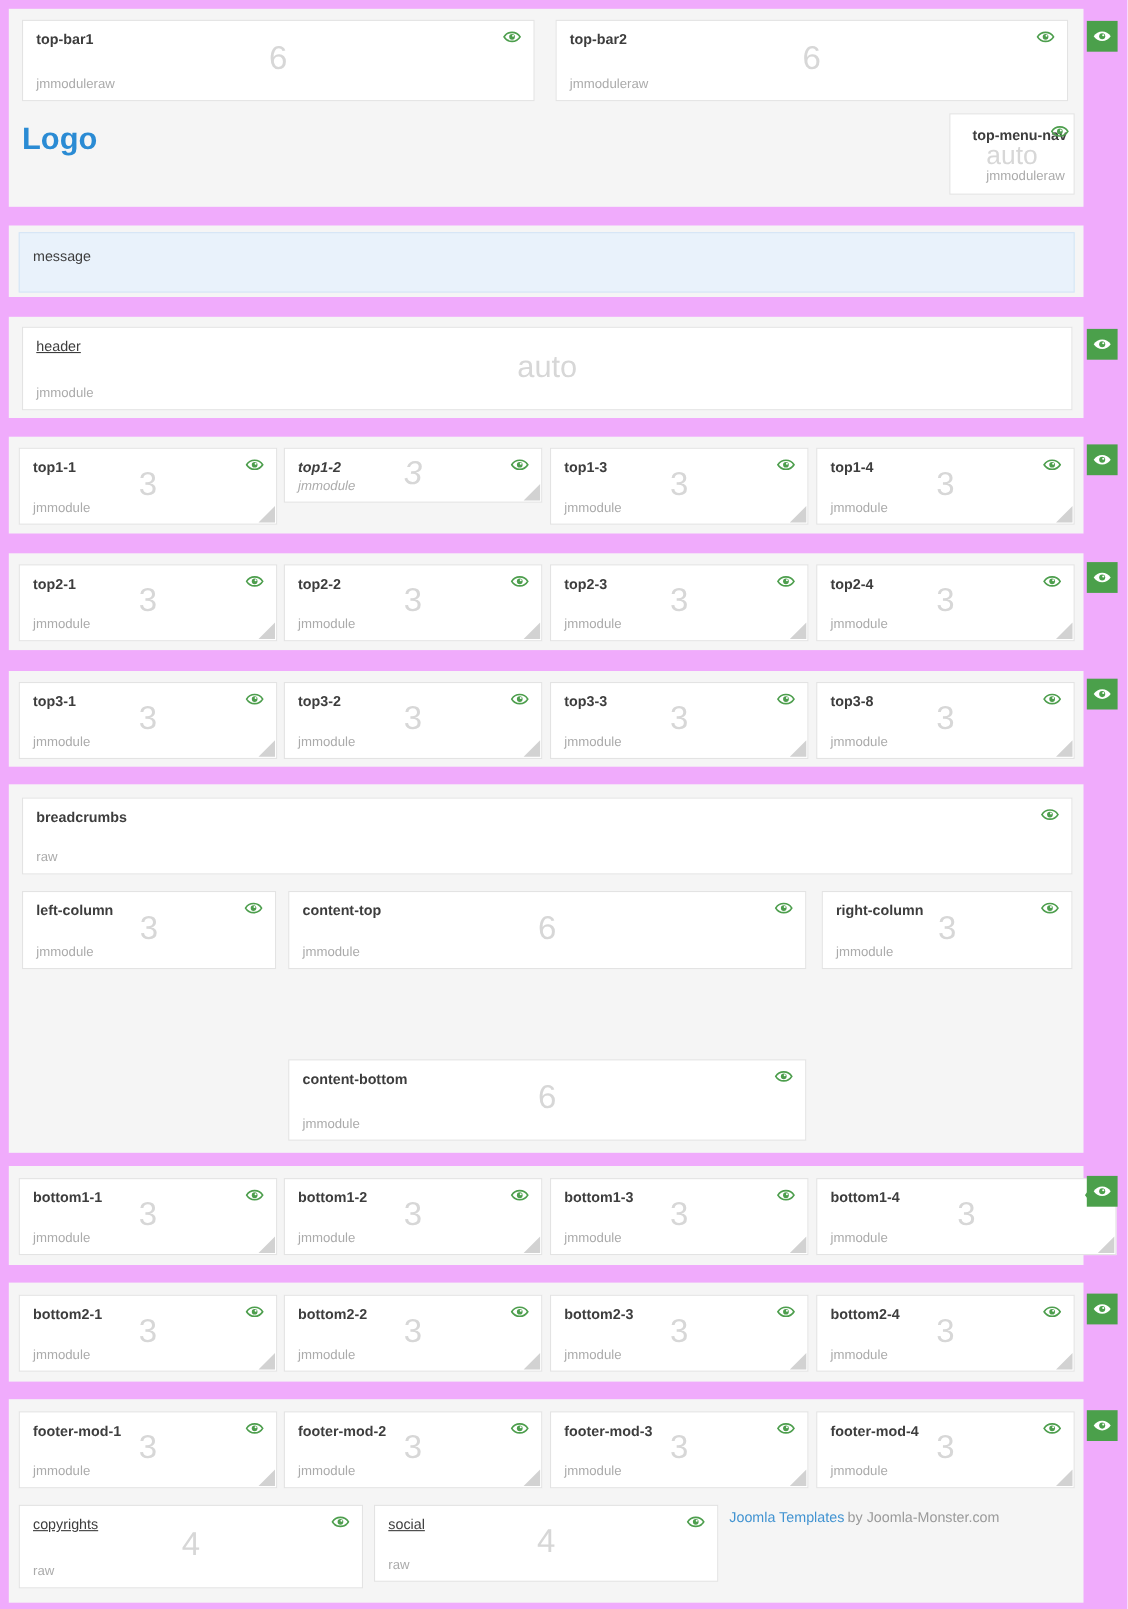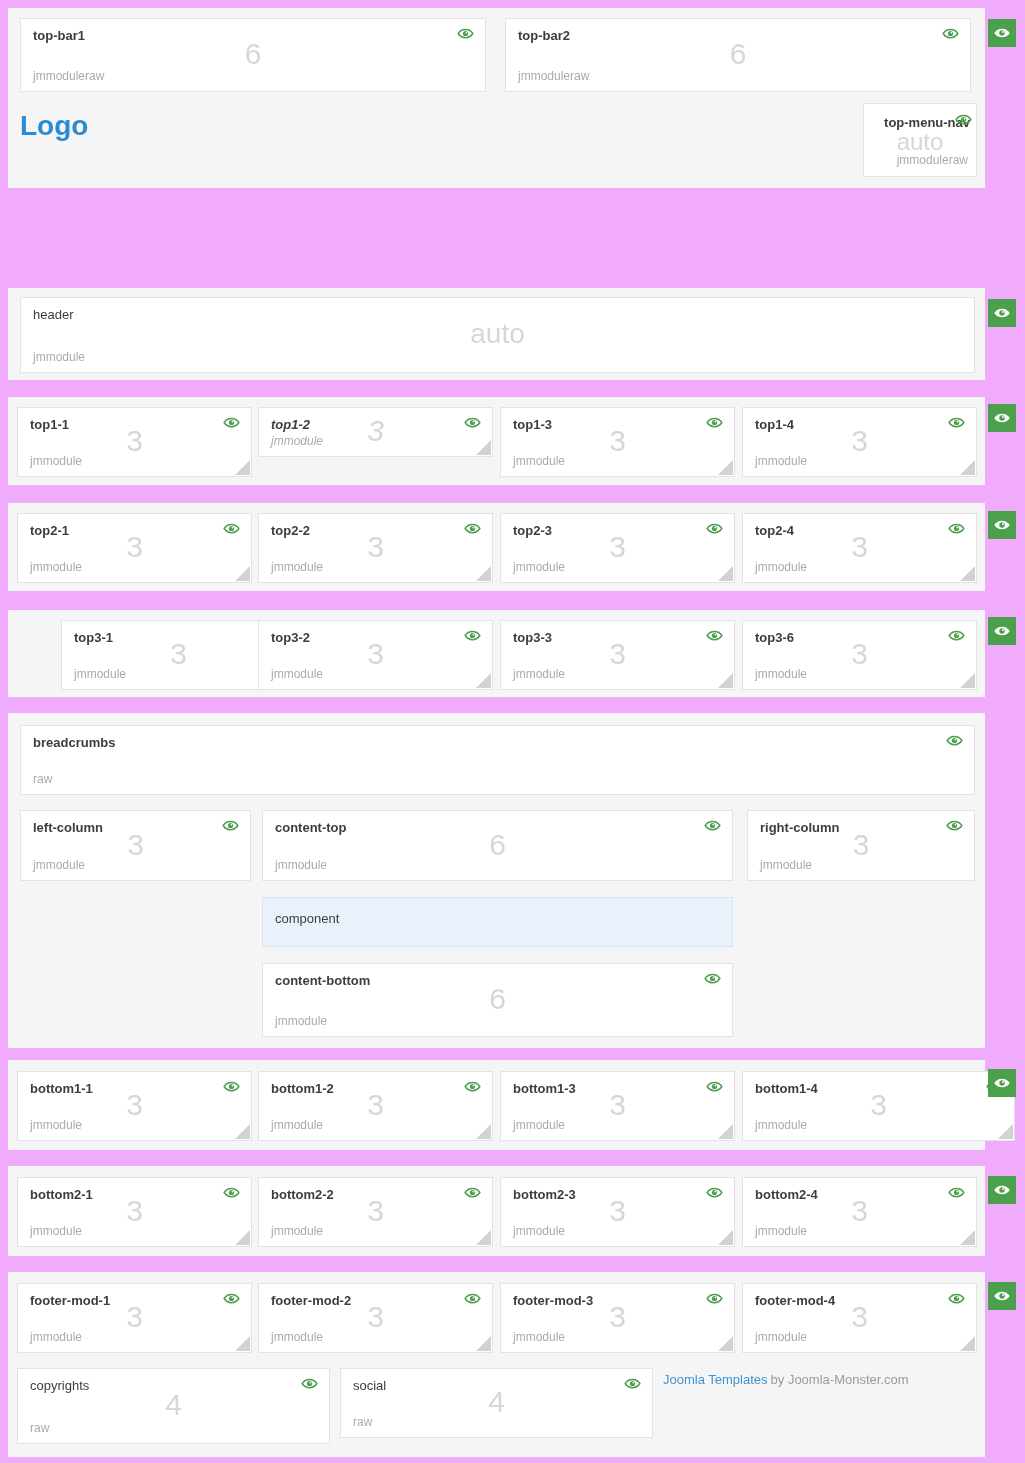--- a/index.html
+++ b/index.html
@@ -1,21 +1,21 @@
 <!DOCTYPE html>
 <html><head>
 <meta charset="utf-8">
 <style>
   html,body{margin:0;padding:0;background:#fff;}
   .page{position:relative;width:1025px;height:1463px;background:#f0abfc;
         font-family:"Liberation Sans",sans-serif;overflow:hidden;}
   .section{position:absolute;left:8px;width:977px;background:#f5f5f5;}
   .box{position:absolute;background:#fff;border:1px solid #e3e3e3;box-sizing:border-box;}
   .box .title{position:absolute;left:12px;top:9px;font-size:13px;font-weight:700;color:#3d3d3d;}
-  .box.plain .title{font-weight:400;}
+  .box.plain .title{font-weight:400;text-decoration:underline;}
   .box .type{position:absolute;left:12px;bottom:8px;font-size:12px;color:#ababab;}
   .box .size{position:absolute;left:0;right:0;top:50%;transform:translateY(-54%);
              text-align:center;font-size:30px;color:#d7d7d7;}
   .box .eye{position:absolute;right:11px;top:8px;width:17px;height:13px;line-height:0;}
   .box .grip{position:absolute;right:1px;bottom:1px;width:0;height:0;
              border-left:15px solid transparent;border-bottom:15px solid #d2d2d2;}
   .blue-box{position:absolute;background:#e9f2fb;border:1px solid #d5e5f5;box-sizing:border-box;}
   .blue-box .title{position:absolute;left:12px;top:13px;font-size:13px;font-weight:400;color:#3d3d3d;}
   .row-eye{position:absolute;left:988px;width:28px;height:28px;background:#4ba04b;
            display:flex;align-items:center;justify-content:center;line-height:0;cursor:pointer;}
@@ -62,20 +62,25 @@
       <span class="size">auto</span>
       <span class="type">jmmoduleraw</span>
       <span class="eye"><svg width="17" height="13" viewBox="0 0 17 13">
             <path d="M1.2 6.5 C4.5 1 12.5 1 15.8 6.5 C12.5 12 4.5 12 1.2 6.5 Z" fill="none" stroke="#4d9e4d" stroke-width="1.5"></path>
             <circle cx="8.5" cy="6.5" r="2.6" fill="#4d9e4d"></circle>
             <circle cx="9.4" cy="5.6" r="0.9" fill="#fff"></circle>
           </svg></span>
     </div>
   </div>
 
+  <div class="section" style="top:205px;height:65px;">
+    <div class="blue-box" style="left:9px;top:6px;width:960px;height:55px;">
+      <span class="title">message</span>
+    </div>
+  </div>
 
   <div class="section" style="top:288px;height:92px;">
     <div class="box plain hdr" style="left:12px;top:9px;width:955px;height:76px;">
       <span class="title">header</span>
       <span class="size">auto</span>
       <span class="type">jmmodule</span>
     </div>
   </div>
 
   <div class="section" style="top:397px;height:88px;">
@@ -166,21 +171,21 @@
       <span class="eye"><svg width="17" height="13" viewBox="0 0 17 13">
             <path d="M1.2 6.5 C4.5 1 12.5 1 15.8 6.5 C12.5 12 4.5 12 1.2 6.5 Z" fill="none" stroke="#4d9e4d" stroke-width="1.5"></path>
             <circle cx="8.5" cy="6.5" r="2.6" fill="#4d9e4d"></circle>
             <circle cx="9.4" cy="5.6" r="0.9" fill="#fff"></circle>
           </svg></span>
       <span class="grip"></span>
     </div>
   </div>
 
   <div class="section" style="top:610px;height:87px;">
-    <div class="box" style="left:9px;top:10px;width:235px;height:70px;margin-left:44px;">
+    <div class="box" style="left:9px;top:10px;width:235px;height:70px;">
       <span class="title">top3-1</span>
       <span class="size">3</span>
       <span class="type">jmmodule</span>
       <span class="eye"><svg width="17" height="13" viewBox="0 0 17 13">
             <path d="M1.2 6.5 C4.5 1 12.5 1 15.8 6.5 C12.5 12 4.5 12 1.2 6.5 Z" fill="none" stroke="#4d9e4d" stroke-width="1.5"></path>
             <circle cx="8.5" cy="6.5" r="2.6" fill="#4d9e4d"></circle>
             <circle cx="9.4" cy="5.6" r="0.9" fill="#fff"></circle>
           </svg></span>
       <span class="grip"></span>
     </div>
@@ -200,21 +205,21 @@
       <span class="size">3</span>
       <span class="type">jmmodule</span>
       <span class="eye"><svg width="17" height="13" viewBox="0 0 17 13">
             <path d="M1.2 6.5 C4.5 1 12.5 1 15.8 6.5 C12.5 12 4.5 12 1.2 6.5 Z" fill="none" stroke="#4d9e4d" stroke-width="1.5"></path>
             <circle cx="8.5" cy="6.5" r="2.6" fill="#4d9e4d"></circle>
             <circle cx="9.4" cy="5.6" r="0.9" fill="#fff"></circle>
           </svg></span>
       <span class="grip"></span>
     </div>
     <div class="box" style="left:734px;top:10px;width:235px;height:70px;">
-      <span class="title">top3-6</span>
+      <span class="title">top3-8</span>
       <span class="size">3</span>
       <span class="type">jmmodule</span>
       <span class="eye"><svg width="17" height="13" viewBox="0 0 17 13">
             <path d="M1.2 6.5 C4.5 1 12.5 1 15.8 6.5 C12.5 12 4.5 12 1.2 6.5 Z" fill="none" stroke="#4d9e4d" stroke-width="1.5"></path>
             <circle cx="8.5" cy="6.5" r="2.6" fill="#4d9e4d"></circle>
             <circle cx="9.4" cy="5.6" r="0.9" fill="#fff"></circle>
           </svg></span>
       <span class="grip"></span>
     </div>
   </div>
@@ -252,23 +257,20 @@
     <div class="box" style="left:739px;top:97px;width:228px;height:71px;">
       <span class="title">right-column</span>
       <span class="size">3</span>
       <span class="type">jmmodule</span>
       <span class="eye"><svg width="17" height="13" viewBox="0 0 17 13">
             <path d="M1.2 6.5 C4.5 1 12.5 1 15.8 6.5 C12.5 12 4.5 12 1.2 6.5 Z" fill="none" stroke="#4d9e4d" stroke-width="1.5"></path>
             <circle cx="8.5" cy="6.5" r="2.6" fill="#4d9e4d"></circle>
             <circle cx="9.4" cy="5.6" r="0.9" fill="#fff"></circle>
           </svg></span>
     </div>
-    <div class="blue-box" style="left:254px;top:184px;width:471px;height:50px;">
-      <span class="title">component</span>
-    </div>
     <div class="box" style="left:254px;top:250px;width:471px;height:74px;">
       <span class="title">content-bottom</span>
       <span class="size">6</span>
       <span class="type">jmmodule</span>
       <span class="eye"><svg width="17" height="13" viewBox="0 0 17 13">
             <path d="M1.2 6.5 C4.5 1 12.5 1 15.8 6.5 C12.5 12 4.5 12 1.2 6.5 Z" fill="none" stroke="#4d9e4d" stroke-width="1.5"></path>
             <circle cx="8.5" cy="6.5" r="2.6" fill="#4d9e4d"></circle>
             <circle cx="9.4" cy="5.6" r="0.9" fill="#fff"></circle>
           </svg></span>
     </div>

